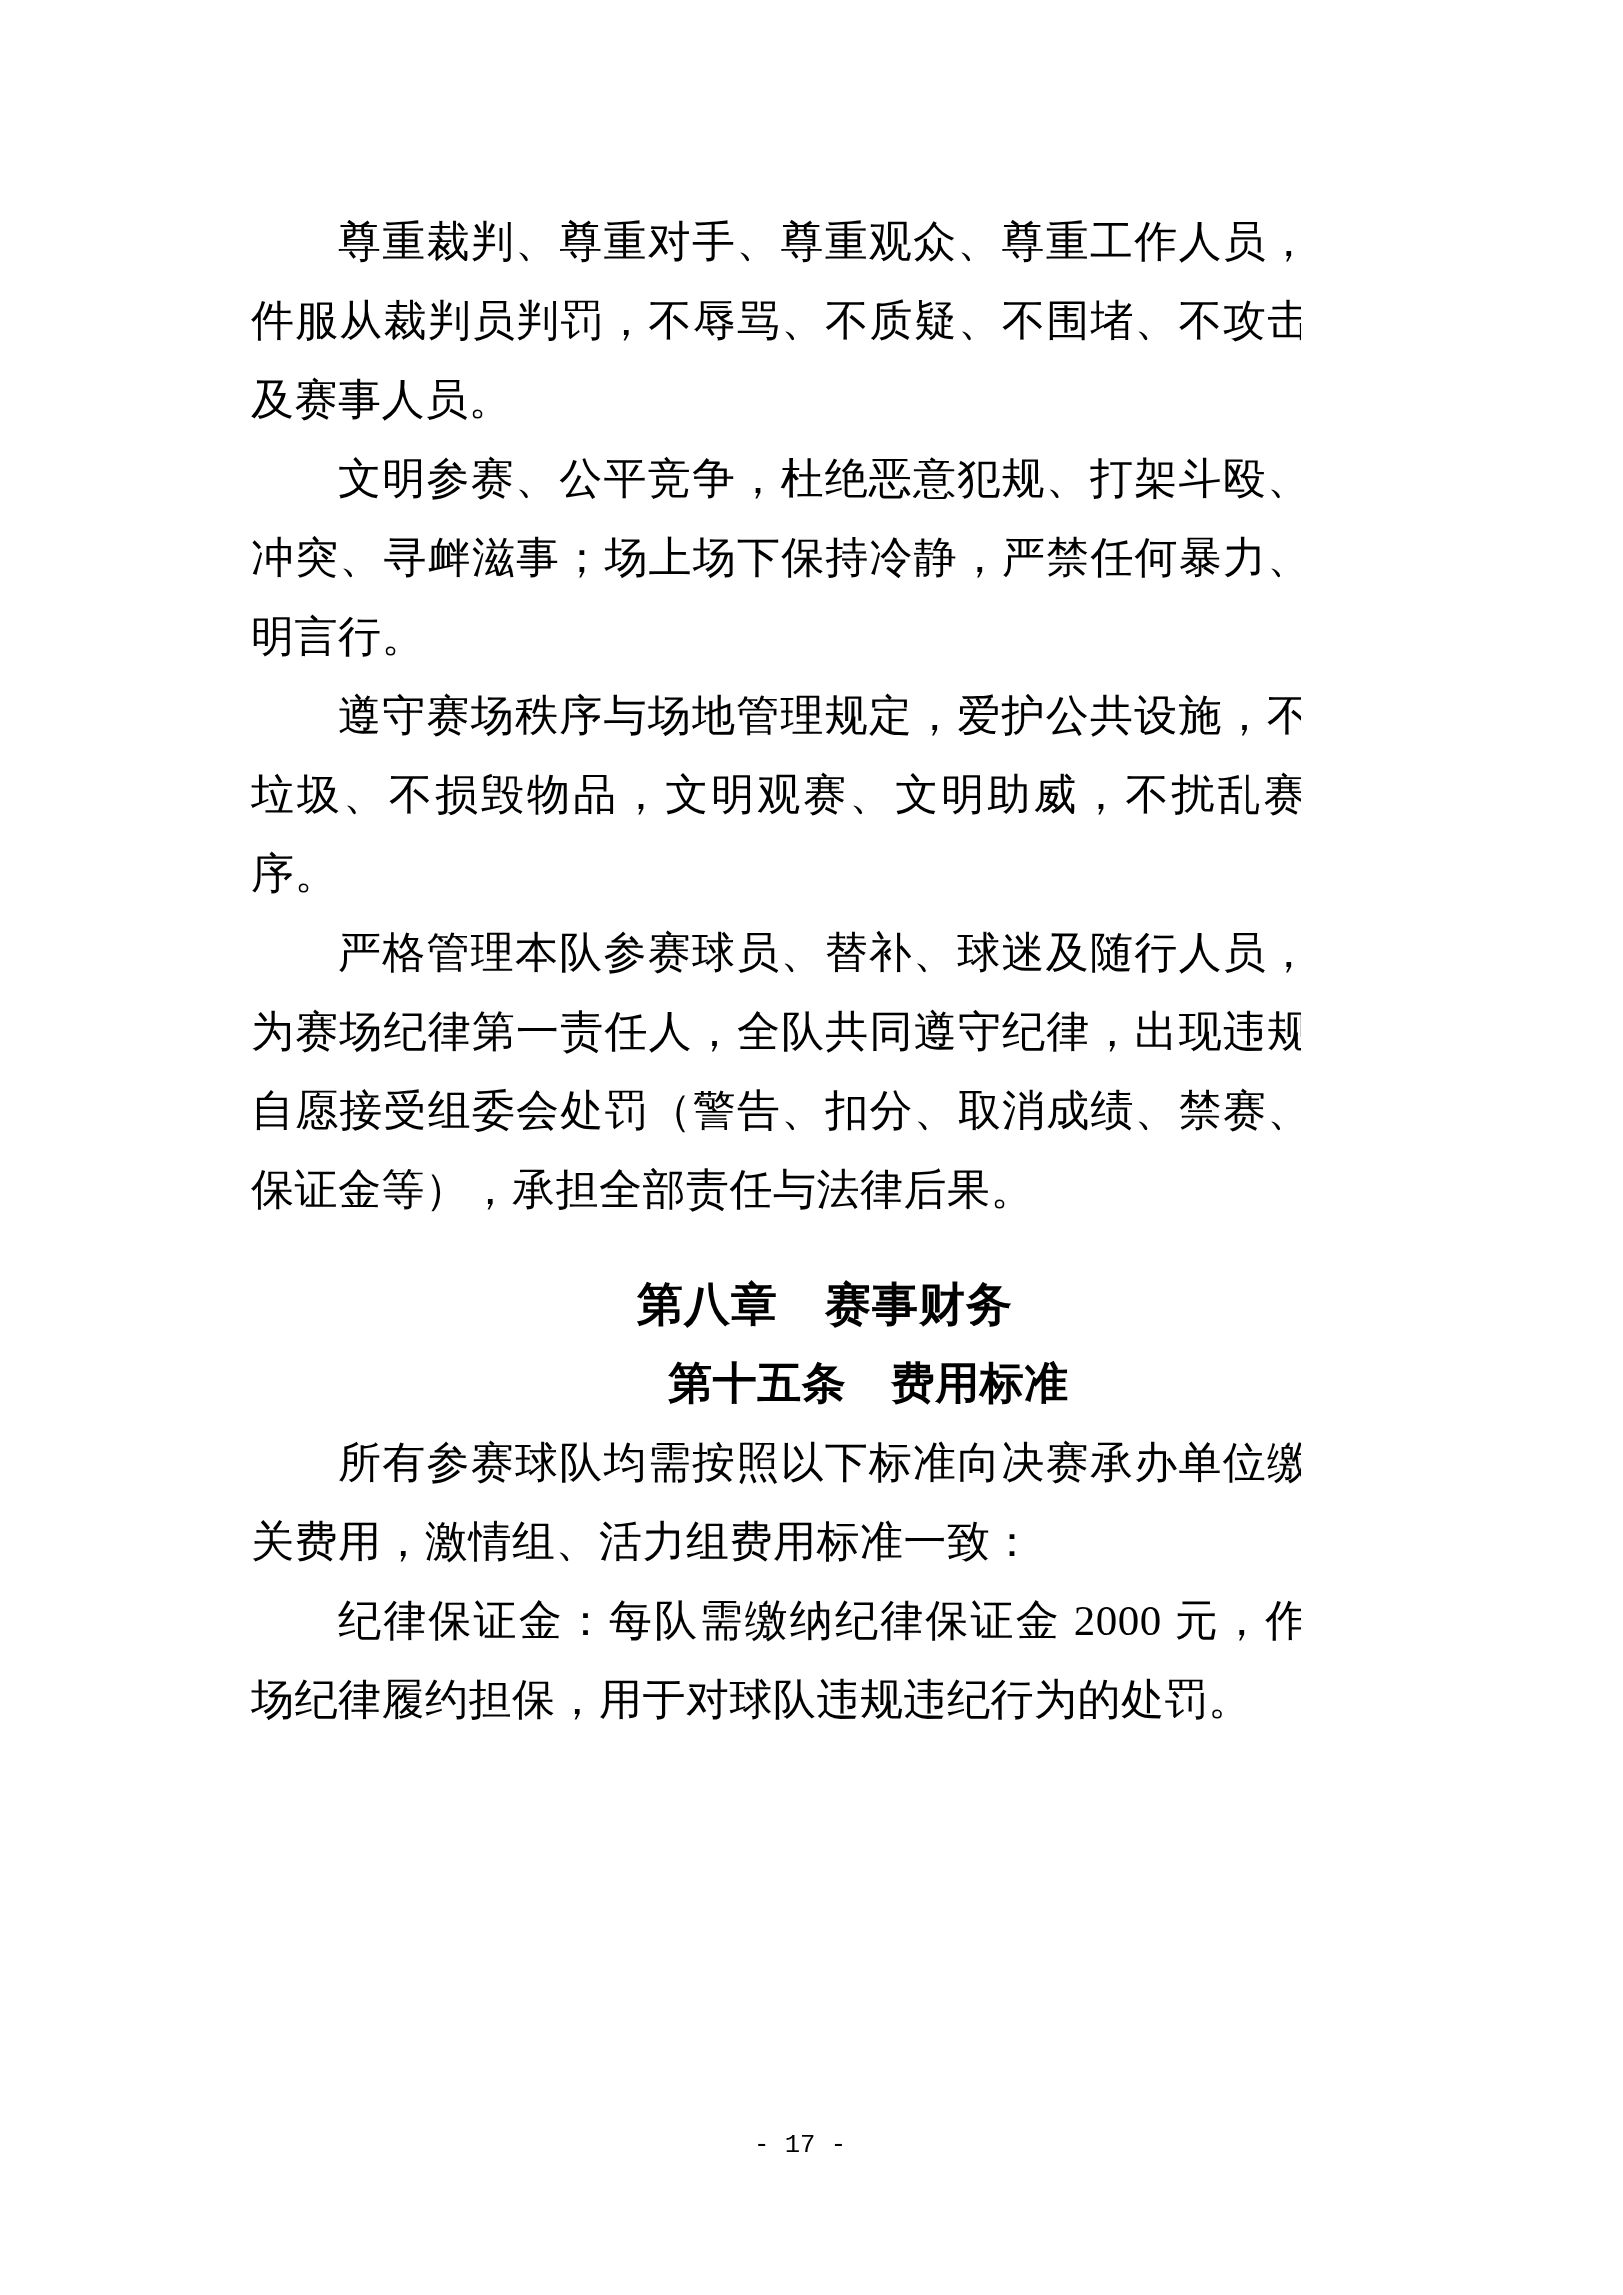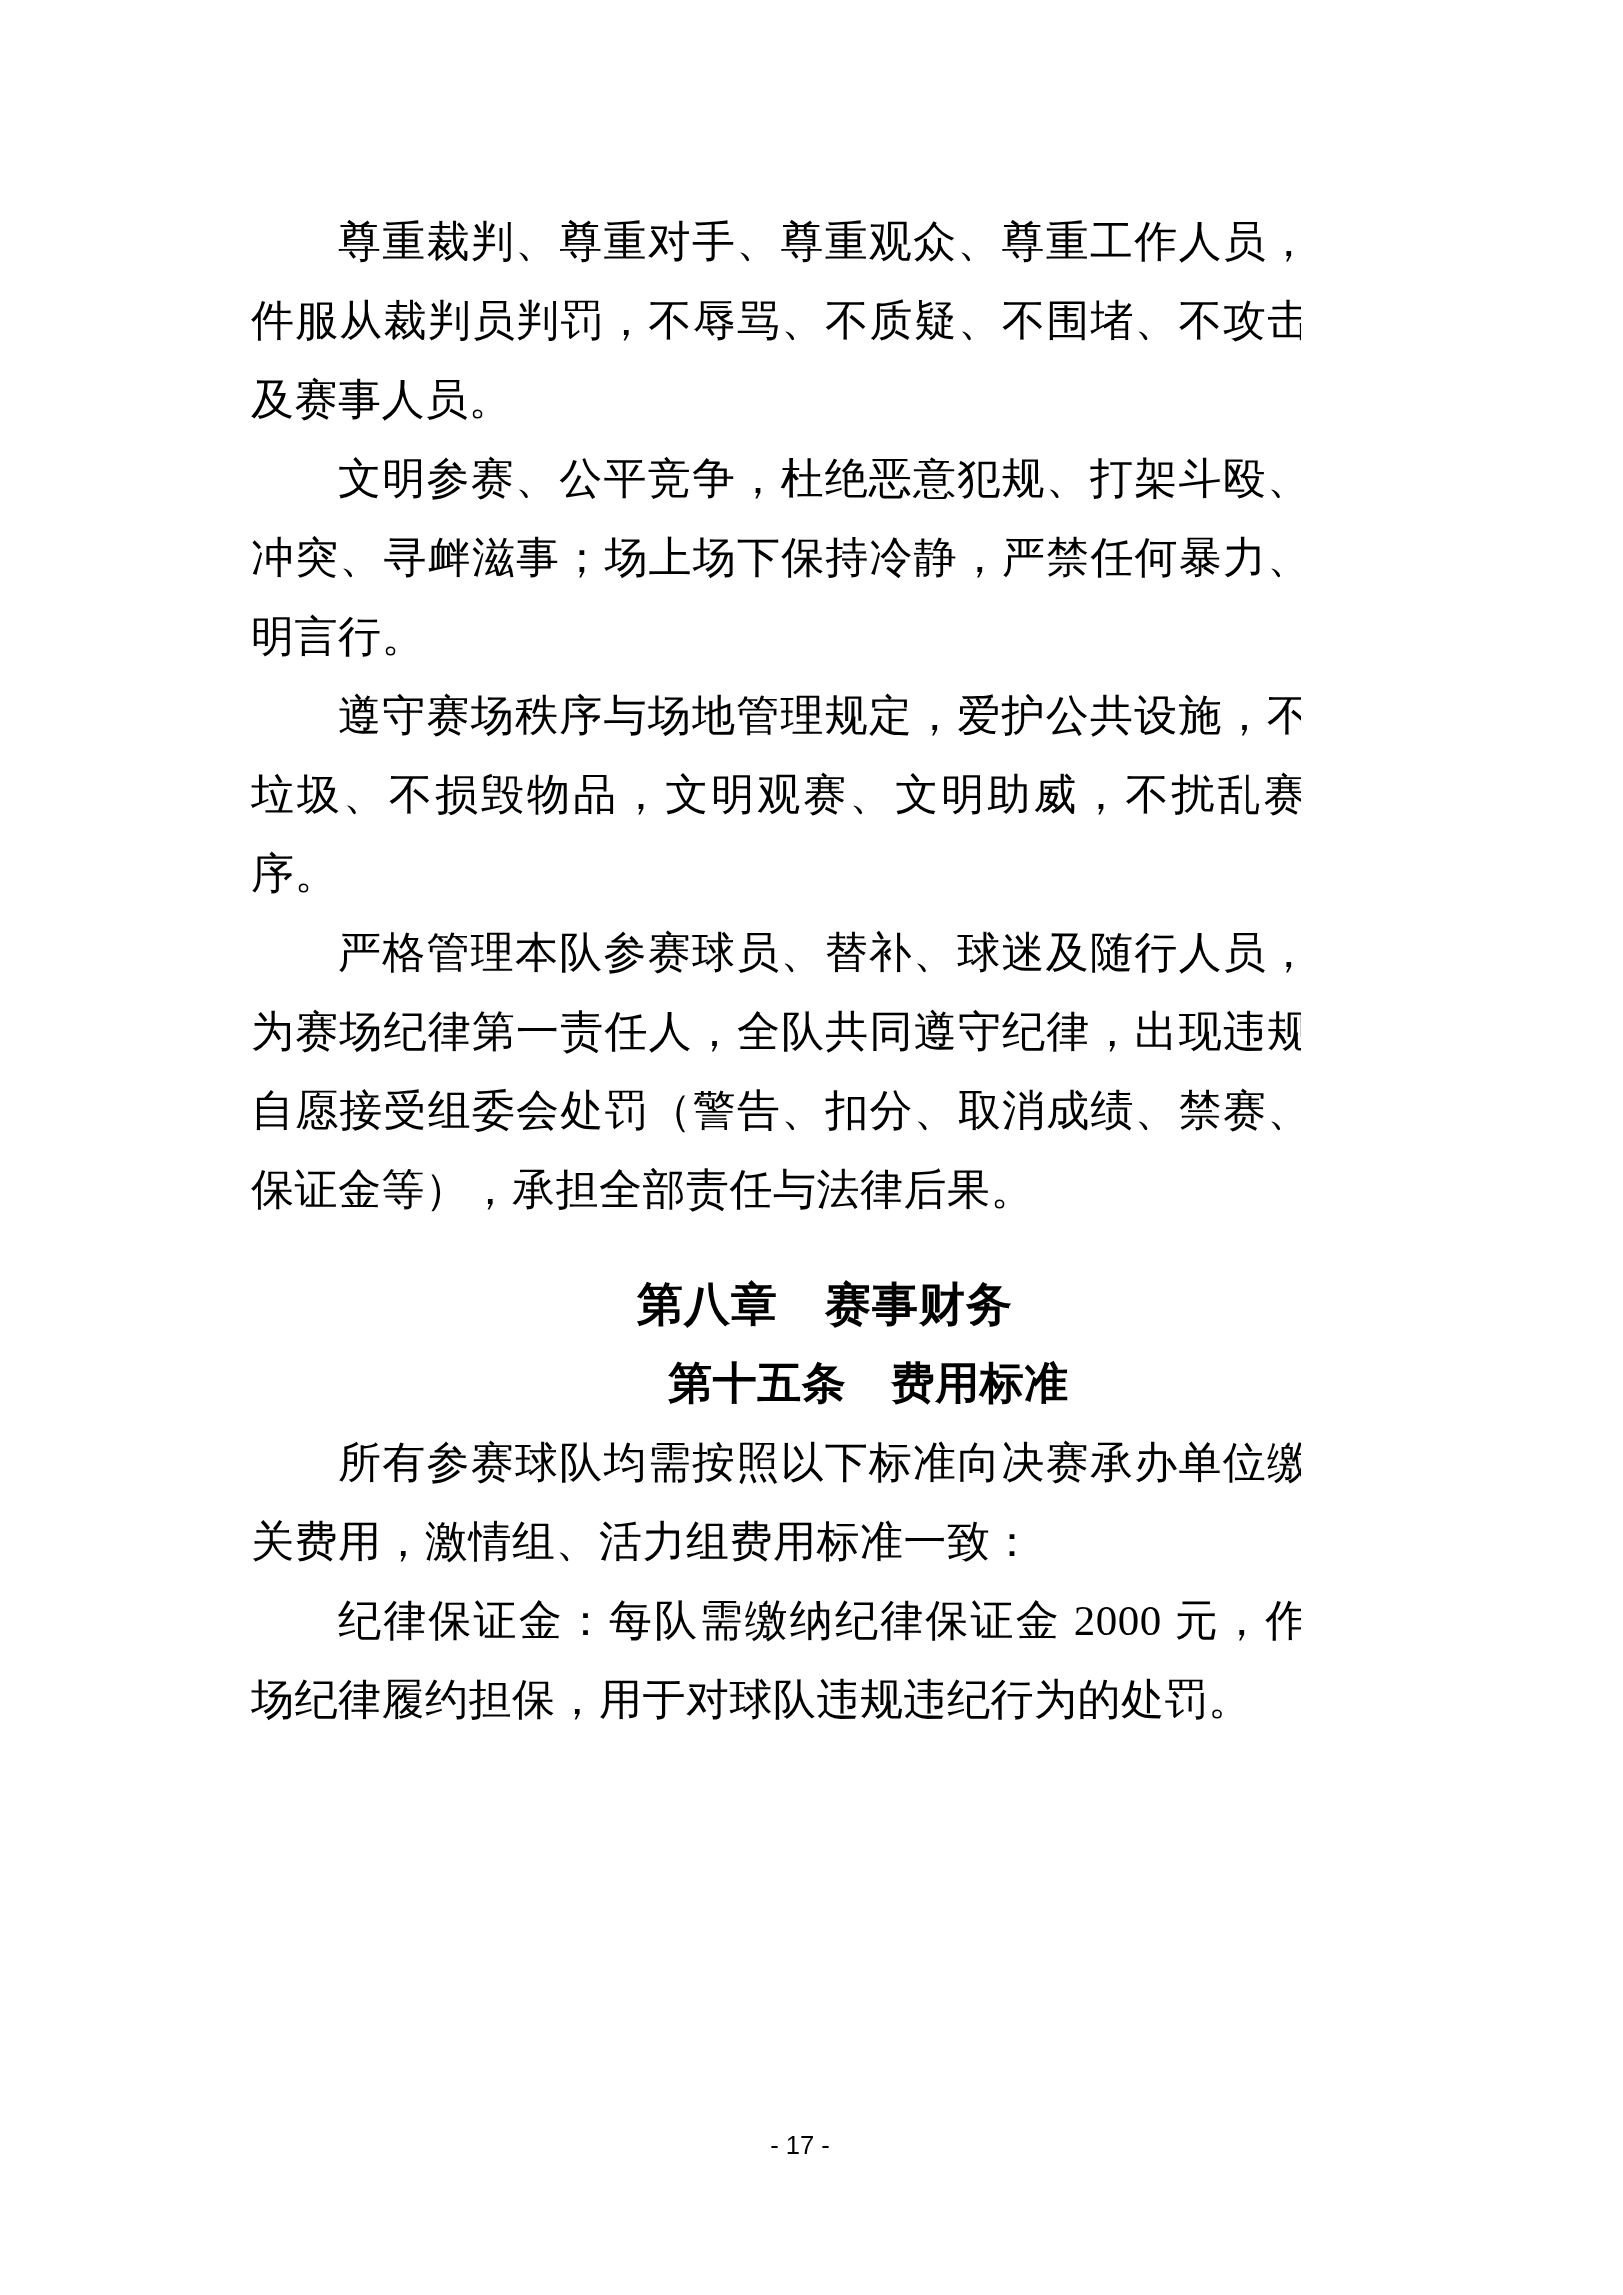--- a/index.html
+++ b/index.html
@@ -57,21 +57,21 @@
     letter-spacing: 0.5px;
   }
   .page-footer {
     position: absolute;
     left: 0;
     top: 2131px;
     width: 1600px;
     text-align: center;
     font-size: 25.6px;
     line-height: 29px;
-    font-family: Liberation Sans, sans-serif;
+    font-family: Liberation Mono, monospace;
   }
 </style>
 </head>
 <body>
 
 <div class="page">
   <div class="content">
     <p class="body-par">尊重裁判、尊重对手、尊重观众、尊重工作人员，无条件服从裁判员判罚，不辱骂、不质疑、不围堵、不攻击裁判及赛事人员。</p>
     <p class="body-par">文明参赛、公平竞争，杜绝恶意犯规、打架斗殴、推搡冲突、寻衅滋事；场上场下保持冷静，严禁任何暴力、不文明言行。</p>
     <p class="body-par">遵守赛场秩序与场地管理规定，爱护公共设施，不乱扔垃圾、不损毁物品，文明观赛、文明助威，不扰乱赛场秩序。</p>

